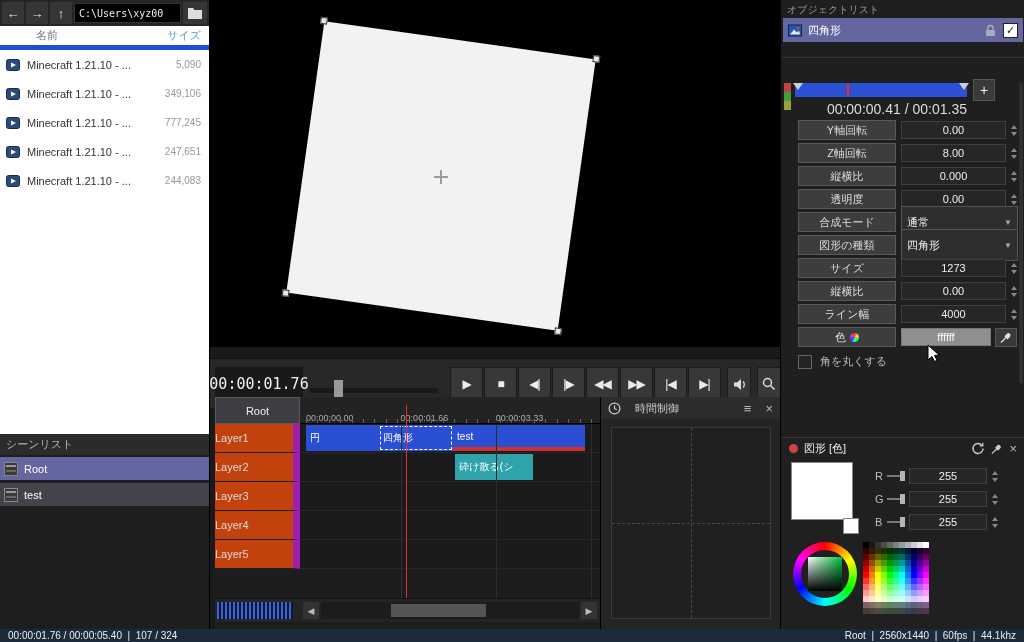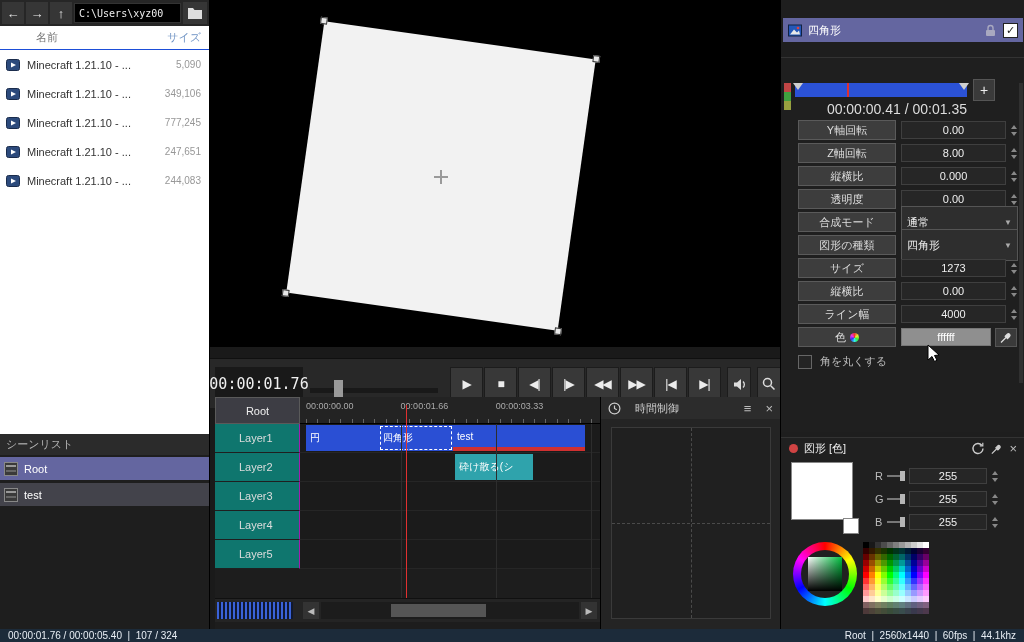--- a/index.html
+++ b/index.html
@@ -7,21 +7,21 @@
   body{position:relative;background:#141414;color:#ddd}
   svg{display:block}
 
   
   #left{position:absolute;left:0;top:0;width:210px;height:629px;background:#1e1e1e;border-right:1px solid #000}
   .navbar{height:26px;background:#262626;display:flex;align-items:center;gap:2px;padding:2px}
   .navbtn{width:22px;height:22px;background:#363636;color:#e8e8e8;display:flex;align-items:center;justify-content:center;font-size:13px;cursor:default}
   .pathfield{flex:1;height:20px;background:#000;border:1px solid #333;color:#eee;font:10px "DejaVu Sans Mono",monospace;padding:0 4px;min-width:0}
   .folderbtn{width:24px;height:22px;background:#363636;display:flex;align-items:center;justify-content:center}
   .filelist{position:absolute;top:26px;left:0;right:0;height:408px;background:#fff;overflow:hidden}
-  .fl-header{display:flex;height:24px;align-items:center;border-bottom:1px solid #1d4ed8;font-size:11px}
+  .fl-header{display:flex;height:24px;align-items:center;border-bottom:5px solid #1d4ed8;font-size:11px}
   .fl-name-h{margin-left:36px;color:#777}
   .fl-size-h{margin-left:auto;margin-right:8px;color:#6f93c4}
   .file-row{display:flex;align-items:center;height:29px;font-size:11px}
   .file-ico{margin-left:6px;flex:0 0 auto}
   .file-name{margin-left:7px;color:#333;white-space:nowrap;overflow:hidden}
   .file-size{margin-left:auto;margin-right:8px;color:#979797;font-size:10px}
   .scene-header{position:absolute;top:434px;height:21px;left:0;right:0;background:#2b2b2b;color:#b5b5b5;font-size:11px;display:flex;align-items:center;padding-left:6px}
   .scene-item{position:absolute;left:0;right:0;height:23px;display:flex;align-items:center;gap:6px;padding-left:4px;font-size:11px;color:#fff}
   .scene-item.sel{background:#6466a0}
   .scene-item.unsel{background:#43434b}
@@ -42,25 +42,25 @@
   .seek-track{position:absolute;left:100px;top:29px;width:128px;height:5px;background:#191919}
   .seek-thumb{position:absolute;left:124px;top:21px;width:9px;height:20px;background:#9a9a9a}
   .tbtns{position:absolute;left:240px;top:8px;display:flex;gap:1px}
   .tbtn{width:33px;height:34px;background:#383838;border:1px solid #1c1c1c;color:#ececec;font-size:12px;display:flex;align-items:center;justify-content:center;letter-spacing:-1px;white-space:nowrap}
   .tbtn.small{width:24px;margin-left:5px}
 
   .timeline{position:absolute;left:5px;top:397px;width:385px;height:232px;background:#1d1d1d}
   .tl-head{height:27px;display:flex}
   .root-tab{width:85px;background:#3d3d44;border:1px solid #5a5a5a;color:#eee;font-size:11px;display:flex;align-items:center;justify-content:center}
   .ruler{flex:1;position:relative;background:#232323;border-bottom:1px solid #000;overflow:hidden}
-  .ruler-label{position:absolute;top:4px;font-size:9px;color:#aaa;white-space:nowrap}
+  .ruler-label{position:absolute;top:16px;font-size:9px;color:#aaa;white-space:nowrap}
   .ruler-ticks{position:absolute;bottom:0;left:6px;right:0;height:4px;background:repeating-linear-gradient(90deg,#666 0 1px,transparent 1px 11.4px)}
   .tl-body{position:absolute;top:27px;left:0;width:385px;height:174px}
   .tl-row{display:flex;height:29px}
-  .tl-label{width:85px;background:#0f766e;border-bottom:1px solid #1f1f1f;border-right:1px solid #a21caf;color:#ddd;font-size:11px;display:flex;align-items:center;padding-left:24px}
+  .tl-label{width:85px;background:#c2410c;border-bottom:1px solid #1f1f1f;border-right:7px solid #a21caf;color:#ddd;font-size:11px;display:flex;align-items:center;padding-left:0}
   .tl-track{flex:1;position:relative;border-bottom:1px solid #262626;background:#1b1b1b;overflow:hidden}
   .tl-grid{position:absolute;left:85px;top:0;right:0;height:174px;pointer-events:none}
   .grid-v{position:absolute;top:0;bottom:0;width:1px;background:#2d2d2d}
   .clip{position:absolute;top:1px;height:26px;font-size:10px;color:#fff;display:flex;align-items:center;padding-left:4px;overflow:hidden;white-space:nowrap}
   .t-blue{background:#2a4fd4}
   .t-blue-red{background:#2a4fd4;border-bottom:4px solid #d03030}
   .t-teal{background:#2fa3ac}
   .clip.selected{outline:1px dashed #fff;outline-offset:-2px}
   .tl-playhead{position:absolute;top:8px;height:193px;width:1px;background:#e03030;z-index:5}
   .tl-scroll{position:absolute;top:201px;left:0;width:385px;height:24px;background:#242424;border-top:1px solid #101010}
@@ -380,20 +380,23 @@
       <span class="tc-close">×</span>
     </div>
     <div class="tc-graph">
       <div class="dash-h"></div>
       <div class="dash-v"></div>
     </div>
   </div>
 </div>
 
 <div id="right">
+  <div class="objlist-header">
+    <span>オブジェクトリスト</span>
+  </div>
   <div class="obj-row">
     <span>
         <svg width="14" height="13" viewBox="0 0 14 13">
           <rect x="0.5" y="1" width="13" height="11" fill="#2458b8" stroke="#112244"></rect>
           <path d="M2,10.5 L6,5.5 L9,8.5 L11,6.5 L12,10.5 Z" fill="#e8e8e8"></path>
           <circle cx="10" cy="4" r="1.3" fill="#e04040"></circle>
         </svg>
       </span>
     <span>四角形</span>
     <span class="grow"></span>

